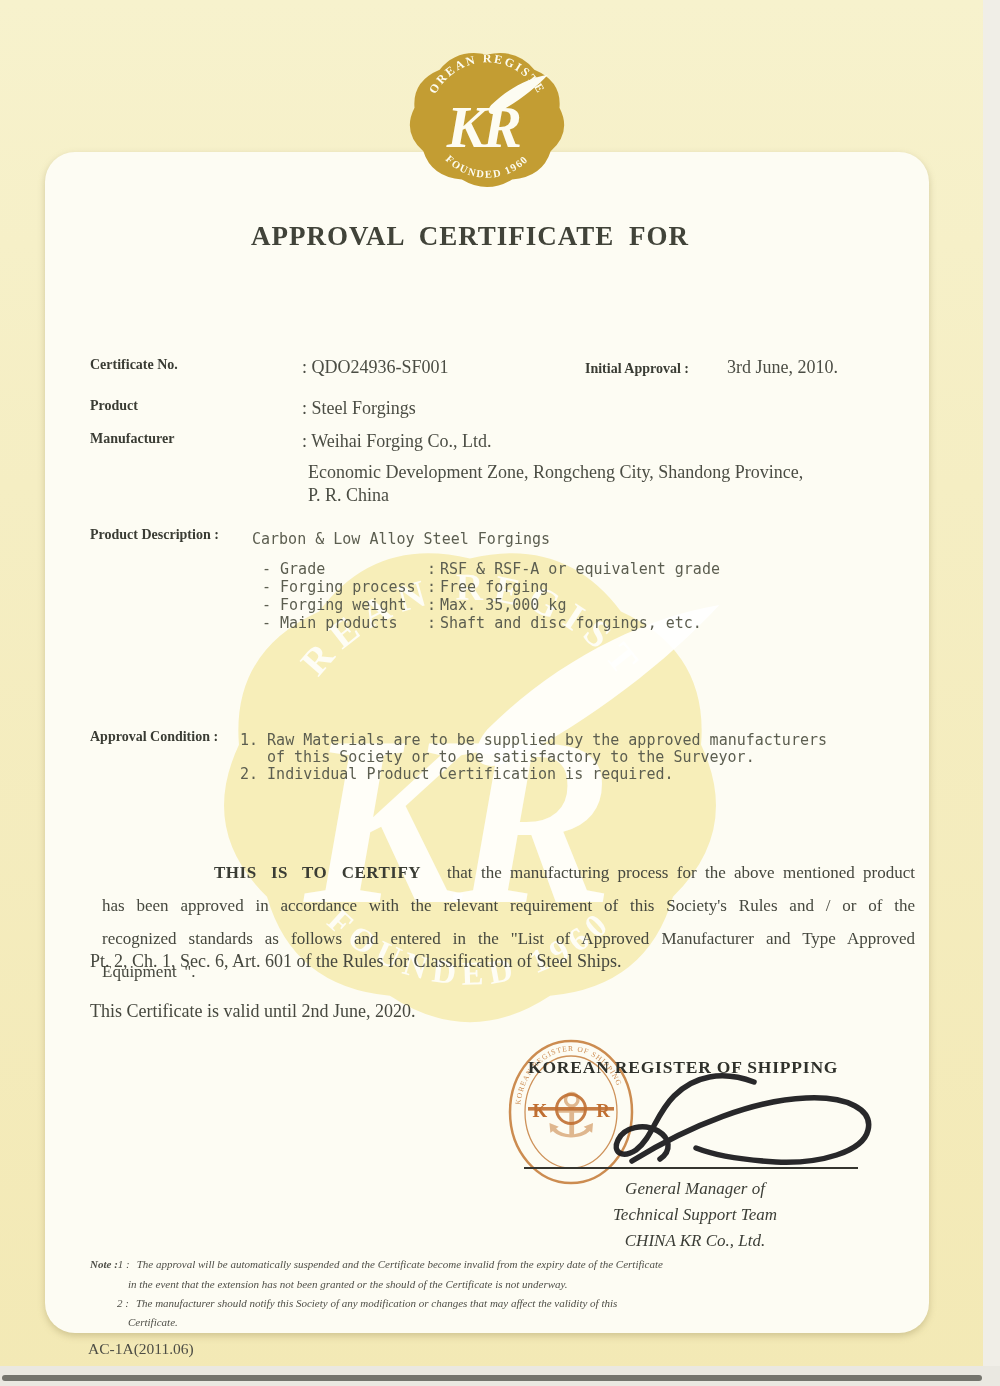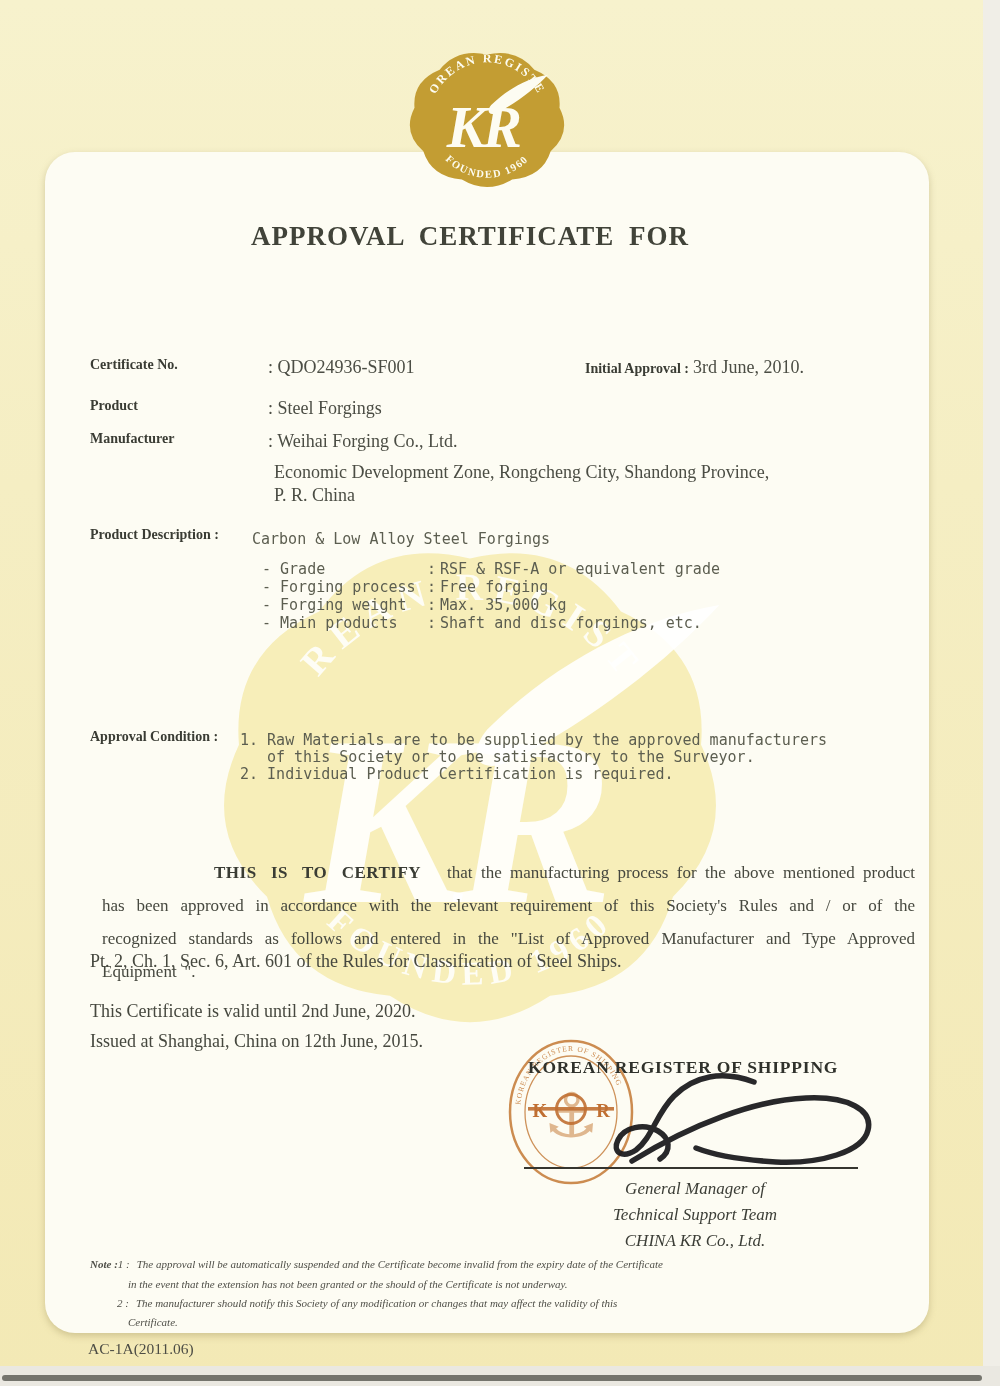--- a/index.html
+++ b/index.html
@@ -17,21 +17,21 @@
   }
   .wm{left:185px; top:512px; z-index:1; pointer-events:none;}
   .content{z-index:2;}
   .logo{left:400px; top:42px; z-index:3;}
   .title{
     left:70px; top:217px; width:800px; text-align:center;
     font-size:27px; line-height:38px; font-weight:bold;
     letter-spacing:1px; word-spacing:7px; color:#414339; z-index:2;
   }
   .lbl{font-weight:bold; font-size:14px; color:#3a3c34; white-space:nowrap;}
-  .val{font-size:18px; color:#4b4d44; white-space:nowrap;}
+  .val{font-size:18px; color:#4b4d44; white-space:nowrap;margin-left:34px;}
   .mono{font-family:"DejaVu Sans Mono", monospace; font-size:15px; color:#5c5e50; white-space:nowrap;}
   .desc-item{display:flex;}
   .desc-item .n{width:165px;}
   .desc-item .s{width:13px;}
   .certify{
     left:90px; top:844px; width:813px; text-align:justify;
     font-size:17px; line-height:33px; color:#46483f;
     text-indent:112px; word-spacing:3.5px; margin:12px;
   }
   .certify .lead{font-weight:bold; word-spacing:9px; letter-spacing:.5px; margin-right:26px; color:#3a3c34;}
@@ -145,21 +145,20 @@
   <div class="abs mono content" style="left:240px;top:731px">1. Raw Materials are to be supplied by the approved manufacturers</div>
   <div class="abs mono content" style="left:267px;top:748px">of this Society or to be satisfactory to the Surveyor.</div>
   <div class="abs mono content" style="left:240px;top:765px">2. Individual Product Certification is required.</div>
 
   <p class="abs certify content">
     <b class="lead">THIS IS TO CERTIFY</b><span>that the manufacturing process for the above mentioned product has been approved in accordance with the relevant requirement of this Society's Rules and / or of the recognized standards as follows and entered in the "List of Approved Manufacturer and Type Approved Equipment ".</span>
   </p>
   <div class="abs bodyline content" style="left:90px;top:951px">Pt. 2, Ch. 1, Sec. 6, Art. 601 of the Rules for Classification of Steel Ships.</div>
 
   <div class="abs bodyline content" style="left:90px;top:1001px">This Certificate is valid until 2nd June, 2020.</div>
-  <div class="abs bodyline content" style="left:90px;top:1031px">Issued at Shanghai, China on 12th June, 2015.</div>
 
   <div class="abs org">KOREAN REGISTER OF SHIPPING</div>
 
   <svg class="abs stamp" width="130" height="150" viewBox="0 0 130 150">
     <defs>
       <path id="stamp-ring" d="M 14 75 A 51 61 0 1 1 116 75 A 51 61 0 1 1 14 75" fill="none"></path>
     </defs>
     <ellipse cx="65" cy="75" rx="61" ry="71" stroke="#c67f3e" stroke-width="2.5" fill="none" opacity="0.9"></ellipse>
     <ellipse cx="65" cy="75" rx="46" ry="56" stroke="#c67f3e" stroke-width="1.3" fill="none" opacity="0.85"></ellipse>
     <text style="font-size:7.5px;letter-spacing:1px" fill="#c67f3e" opacity="0.9">

